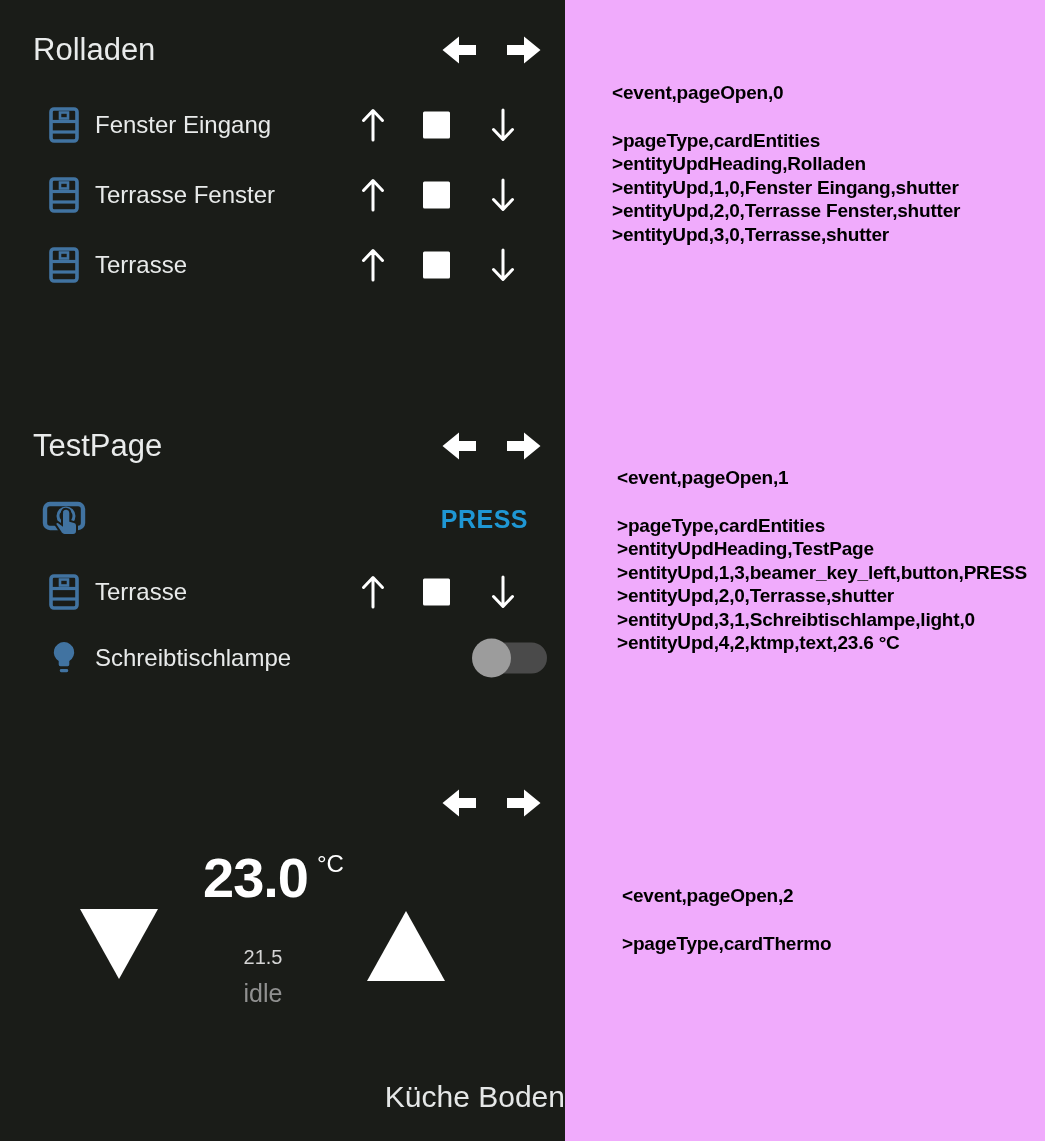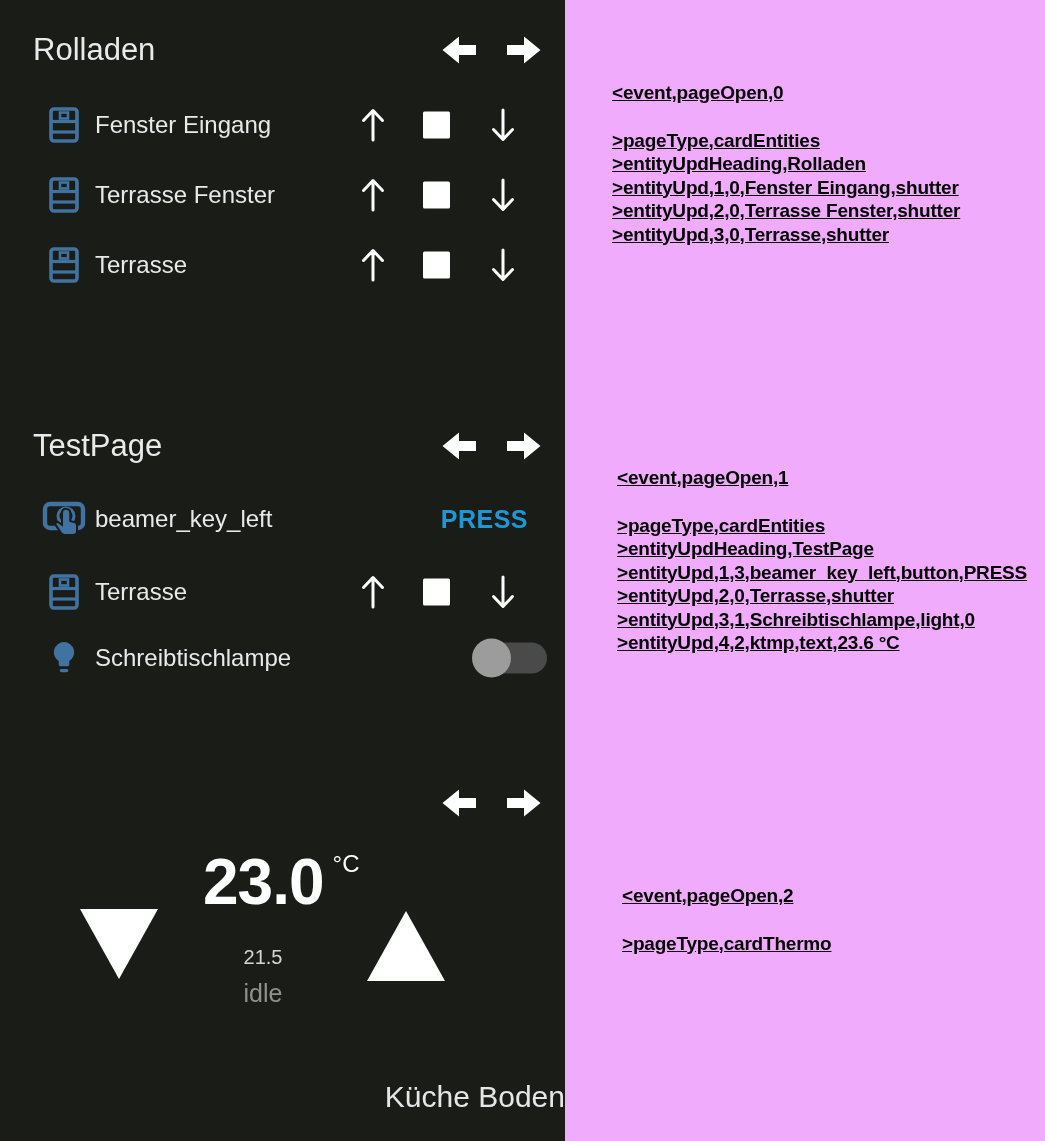--- a/index.html
+++ b/index.html
@@ -28,31 +28,31 @@
   .sq{width:27px;height:27px;background:#ffffff;border-radius:1.5px;}
 
   .press{position:absolute;right:37px;top:50%;transform:translateY(-50%);font-size:25px;font-weight:700;color:#1f97d4;letter-spacing:.5px;cursor:pointer;}
   .tval{position:absolute;right:43px;top:50%;transform:translateY(-50%);font-size:24px;color:#e8eaea;white-space:nowrap;}
 
   .toggle{position:absolute;right:18px;top:50%;transform:translateY(-50%);width:70px;height:31px;border-radius:16px;background:#4a4a4a;cursor:pointer;}
   .toggle .knob{position:absolute;left:-5px;top:-4px;width:39px;height:39px;border-radius:50%;background:#9c9c9c;}
 
   
   .temp-wrap{position:absolute;left:203px;top:850px;display:flex;align-items:flex-start;color:#ffffff;}
-  .temp-big{font-size:64px;font-weight:700;line-height:1;letter-spacing:-1px;}
+  .temp-big{font-size:56px;font-weight:700;line-height:1;letter-spacing:-1px;}
   .temp-unit{font-size:24px;line-height:1;margin-left:9px;margin-top:2px;}
   .tri{position:absolute;display:block;cursor:pointer;}
   .tri-down{left:79px;top:908px;}
   .tri-up{left:366px;top:910px;}
   .target{position:absolute;left:158px;width:210px;top:946px;text-align:center;font-size:20px;color:#d5d5d5;}
   .hvac{position:absolute;left:158px;width:210px;top:979px;text-align:center;font-size:25px;color:#909090;}
   .thermo-title{position:absolute;left:0;width:565px;top:1080px;text-align:right;font-size:30px;color:#e5e7e7;white-space:nowrap;}
 
   
-  .log-block{position:absolute;color:#000000;font-weight:700;font-size:19px;line-height:23.5px;letter-spacing:-0.2px;white-space:nowrap;text-decoration:underline;}
+  .log-block{position:absolute;color:#000000;font-weight:700;font-size:19px;line-height:23.5px;letter-spacing:-0.2px;white-space:nowrap;}
   .log-event{margin-bottom:24px;}
 </style>
 </head>
 <body>
 
 <div class="stage">
 
   <div class="panel">
 
     <div class="heading" style="top:30px">Rolladen</div>
@@ -159,21 +159,20 @@
     </div>
 
     <div class="row" style="top:495px">
       <span class="eicon">
         <svg width="44" height="42" viewBox="0 0 44 42">
             <rect x="3" y="6" width="38" height="24" rx="5" fill="none" stroke="currentColor" stroke-width="4.4"></rect>
             <circle cx="24" cy="18" r="8" fill="none" stroke="currentColor" stroke-width="3"></circle>
             <path fill="currentColor" stroke="#1a1c18" stroke-width="2" d="M20 13.5 a4.3 4.3 0 0 1 8.3 1.7 V23 l4 1.1 c1.6 .4 2.7 1.8 2.7 3.4 v5.5 c0 2.2-1.7 3.9-3.9 3.9 h-8.6 c-1.4 0-2.6-.7-3.4-1.8 l-5.3-8 c-1.2-1.8 1-3.9 2.9-2.6 l3.3 2.3 V16.5 c0-1.2.3-2.2 0-3 z"></path>
           </svg>
       </span>
-      <span class="elabel">beamer_key_left</span>
       <span class="press">PRESS</span>
     </div>
 
     <div class="row" style="top:568px">
       <span class="eicon">
         <svg width="32" height="38" viewBox="0 0 32 38">
             <rect x="3" y="3" width="26" height="32" rx="3" fill="none" stroke="currentColor" stroke-width="3.6"></rect>
             <line x1="4" y1="15.5" x2="28" y2="15.5" stroke="currentColor" stroke-width="3.2"></line>
             <line x1="4" y1="26" x2="28" y2="26" stroke="currentColor" stroke-width="3.2"></line>
             <rect x="12" y="6.5" width="8" height="6" fill="none" stroke="currentColor" stroke-width="2.6"></rect>

